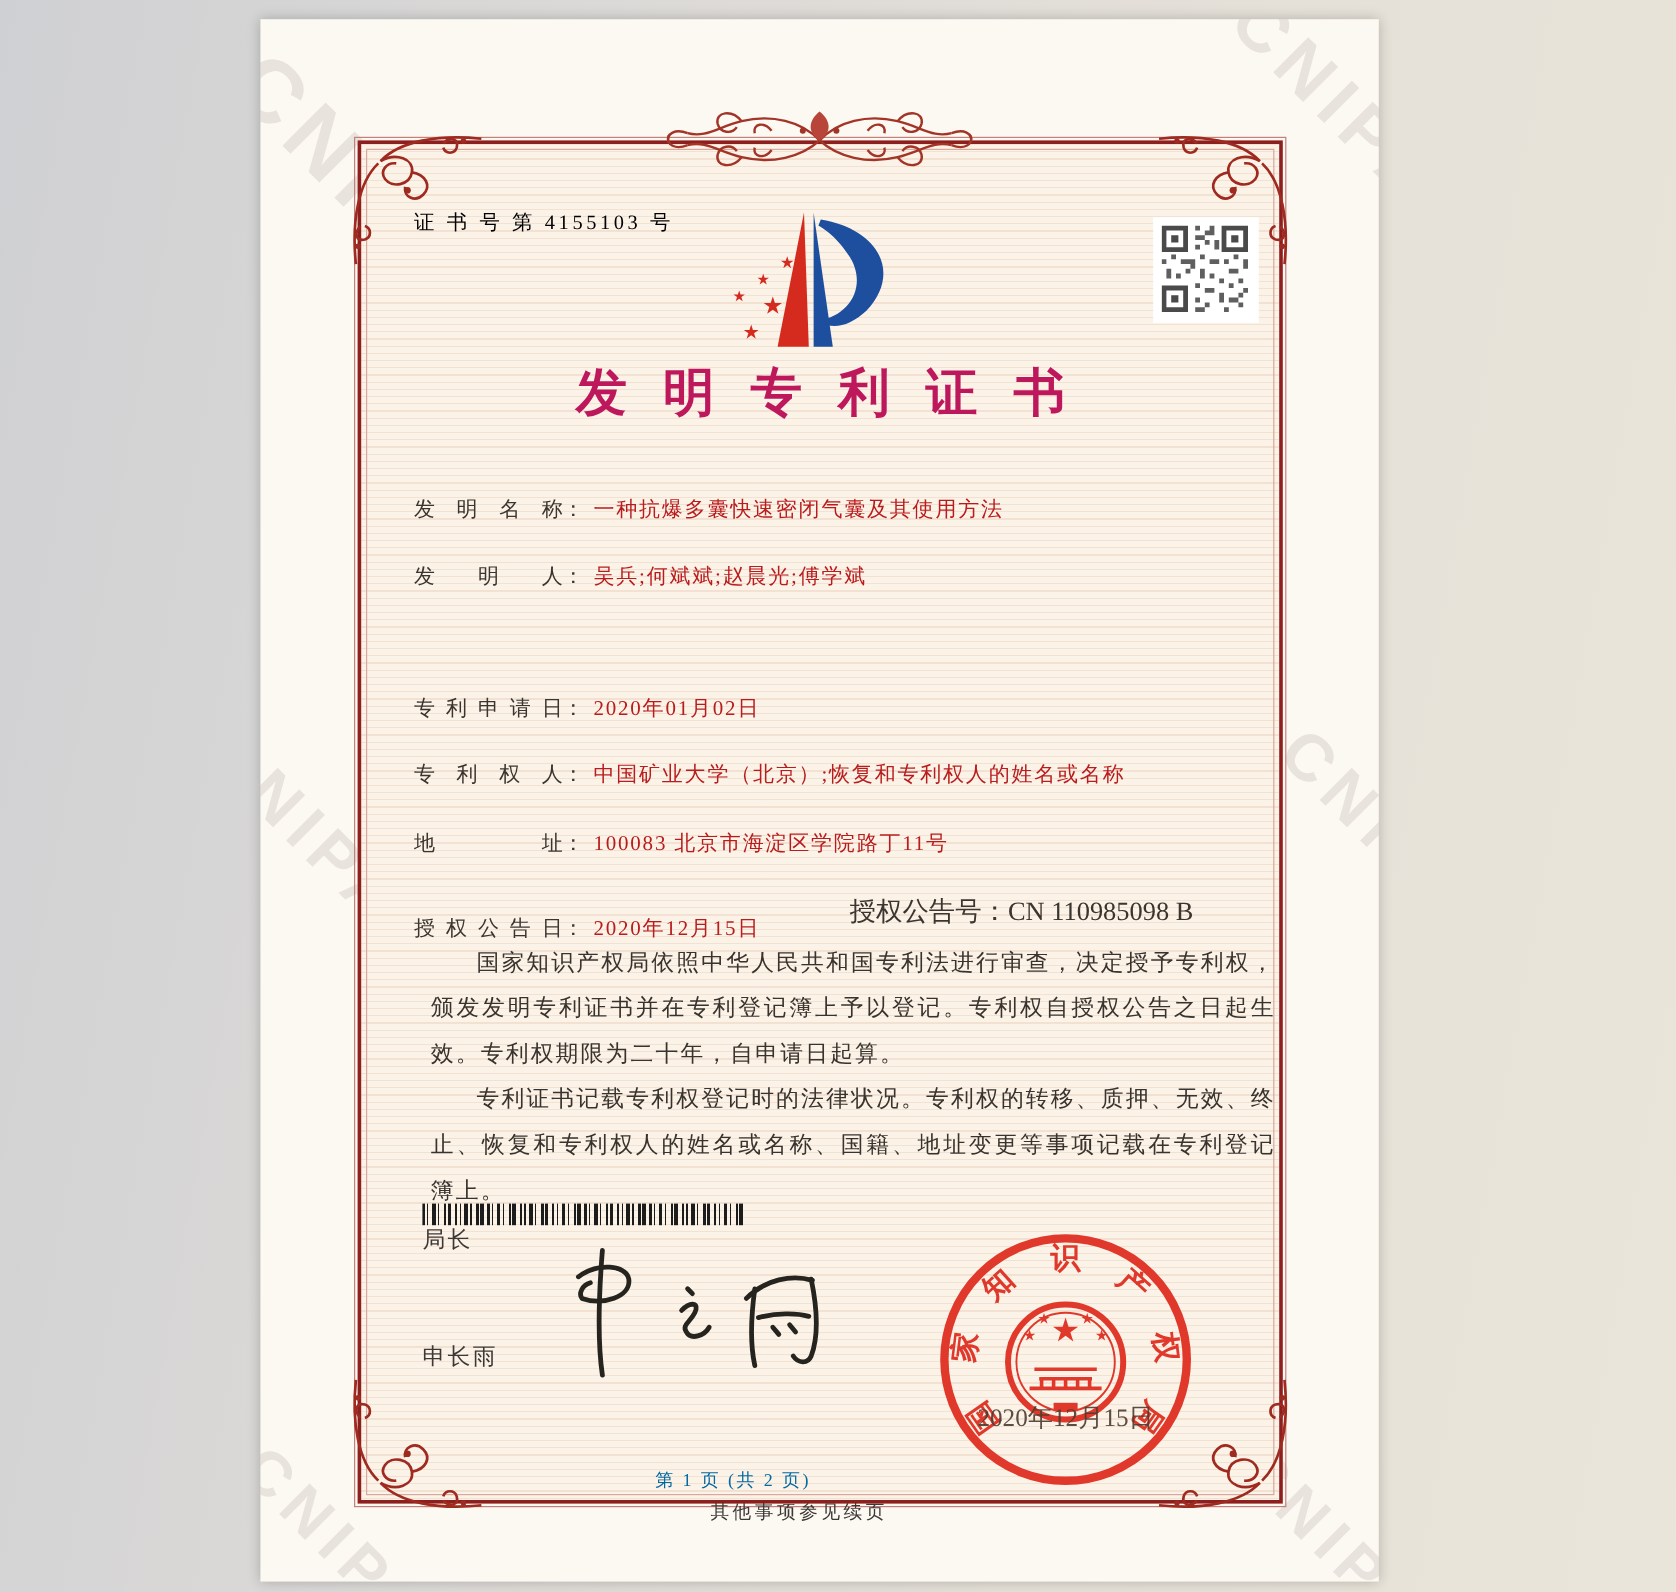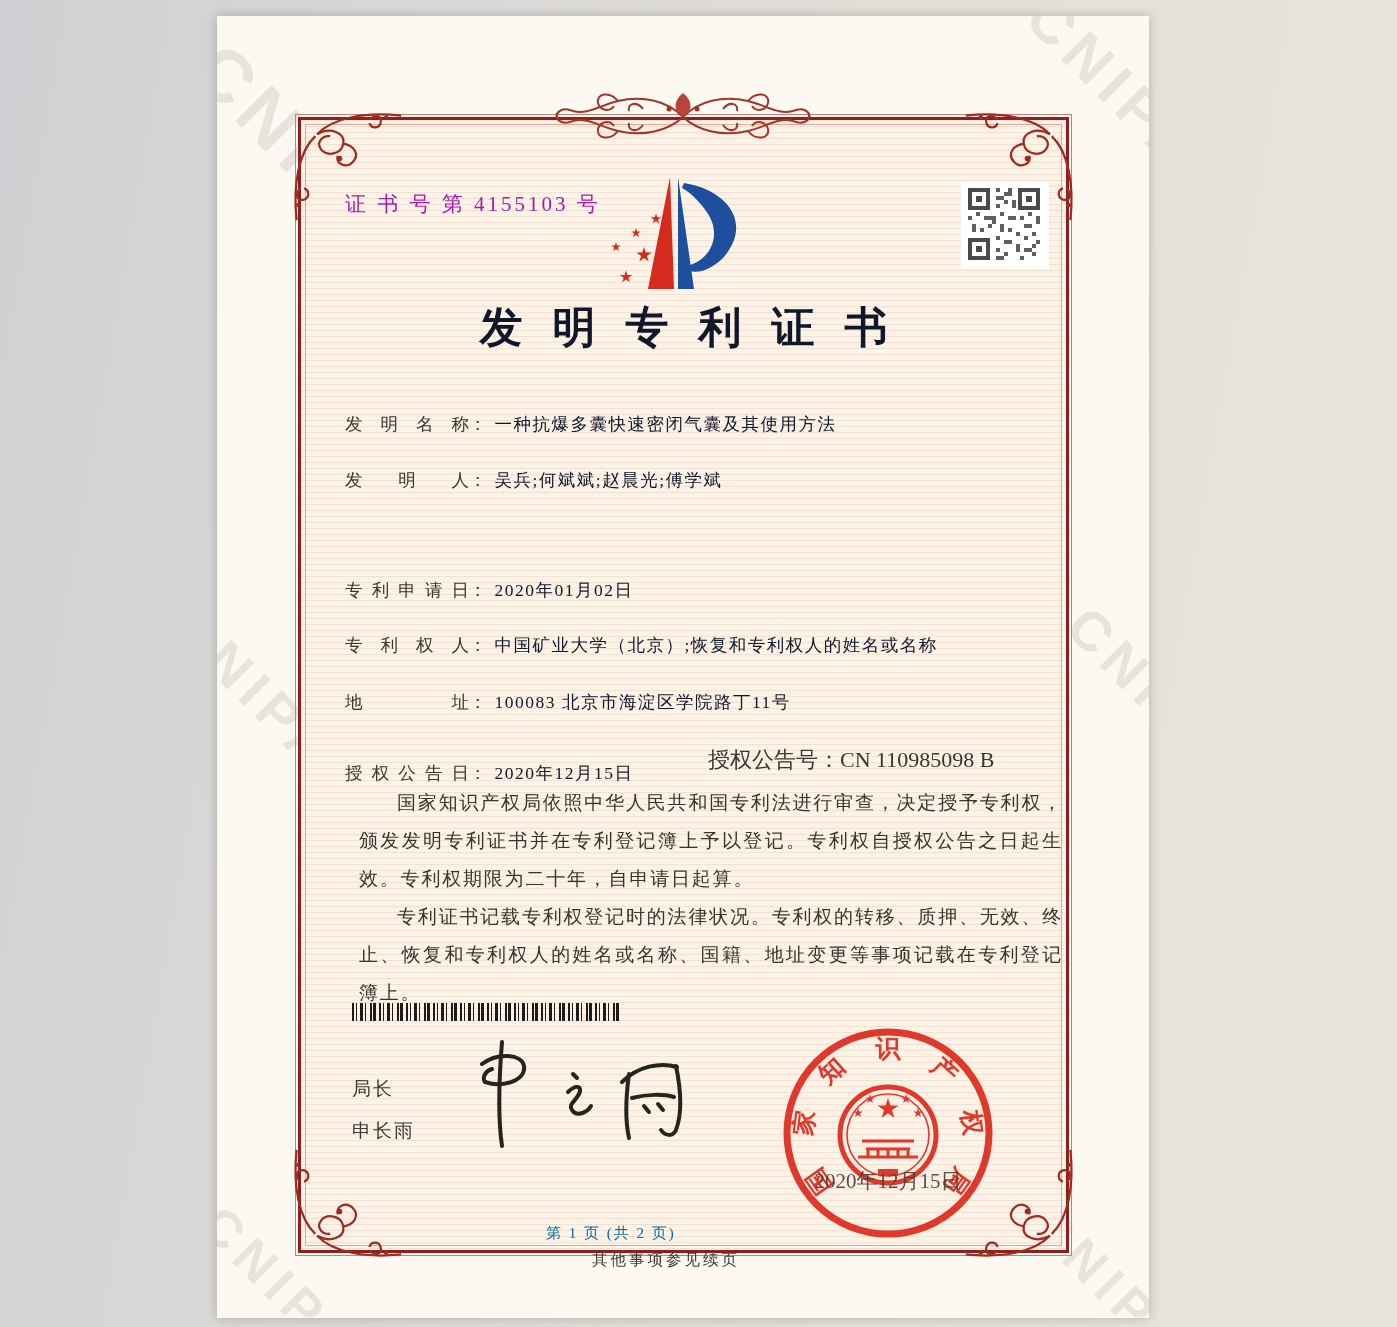--- a/index.html
+++ b/index.html
@@ -25,32 +25,32 @@
     background:
       repeating-linear-gradient(180deg,rgba(213,165,131,.22) 0 1px,rgba(0,0,0,0) 1px 6px),
       #fbf2e8;
     box-sizing:border-box;
   }
   .frame-inner{
     position:absolute;left:4px;top:4px;right:4px;bottom:4px;
     border:1px solid #d8a99e;pointer-events:none;
   }
   .ornament,.corner{position:absolute;z-index:3;}
-  .cert-no{position:absolute;left:128px;top:174px;z-index:4;font-size:21px;letter-spacing:3px;color:#a21caf;}
+  .cert-no{position:absolute;left:128px;top:158px;z-index:4;font-size:17px;letter-spacing:3px;color:#000000;}
   .logo{position:absolute;left:383px;top:155px;z-index:4;}
   .qrbox{position:absolute;left:744px;top:165px;width:88px;height:88px;background:#fff;z-index:4;
     display:flex;align-items:center;justify-content:center;}
   .doc-title{
     position:absolute;left:81px;top:283px;width:771px;text-align:center;z-index:4;
-    font-size:43px;font-weight:bold;letter-spacing:30px;text-indent:30px;color:#0f172a;
+    font-size:43px;font-weight:bold;letter-spacing:30px;text-indent:30px;color:#be185d;
   }
   .field{position:absolute;left:128px;z-index:4;font-size:17.5px;color:#3a352f;white-space:nowrap;}
   .field .lab{display:inline-block;width:124px;text-align:justify;text-align-last:justify;vertical-align:bottom;}
   .field .col{display:inline-block;margin-right:8px;}
-  .field .val{letter-spacing:1.5px;color:#0f172a;}
+  .field .val{letter-spacing:1.5px;color:#b91c1c;}
   .field2{position:absolute;left:491px;z-index:4;font-size:22px;color:#3a352f;white-space:nowrap;}
   .paras{position:absolute;left:128px;top:768px;width:704px;z-index:4;
     font-size:19px;line-height:38px;letter-spacing:1.8px;color:#38332d;text-align:justify;margin-left:14px;}
   .paras p{margin:0;text-indent:2em;}
   .barcode{position:absolute;left:135px;top:987px;width:268px;height:18px;z-index:4;
     background:repeating-linear-gradient(90deg,
       #1c1c1c 0 2px,transparent 2px 4px,#1c1c1c 4px 5px,transparent 5px 8px,
       #1c1c1c 8px 11px,transparent 11px 13px,#1c1c1c 13px 14px,transparent 14px 18px,
       #1c1c1c 18px 20px,transparent 20px 21px,#1c1c1c 21px 24px,transparent 24px 27px);}
   .sig-label{position:absolute;left:135px;z-index:4;font-family:"Liberation Sans","DejaVu Sans",sans-serif;
@@ -210,21 +210,21 @@
     <span class="lab" style="width:108px;">授权公告号</span><span class="col">：</span><span class="val">CN 110985098 B</span>
   </div>
 
   <div class="paras">
     <p>国家知识产权局依照中华人民共和国专利法进行审查，决定授予专利权，颁发发明专利证书并在专利登记簿上予以登记。专利权自授权公告之日起生效。专利权期限为二十年，自申请日起算。</p>
     <p>专利证书记载专利权登记时的法律状况。专利权的转移、质押、无效、终止、恢复和专利权人的姓名或名称、国籍、地址变更等事项记载在专利登记簿上。</p>
   </div>
 
   <div class="barcode"></div>
 
-  <div class="sig-label" style="top:1060px;text-align:center;">局长</div>
+  <div class="sig-label" style="top:1004px;text-align:center;">局长</div>
   <div class="sig-label" style="top:1102px;">申长雨</div>
 
   <svg class="signature" width="250" height="120" viewBox="0 0 250 120">
     <g stroke="#26241f" stroke-width="4" fill="none" stroke-linecap="round" stroke-linejoin="round">
       <path d="M30,8 C27,45 26,85 30,112"></path>
       <path d="M10,30 C26,18 50,20 52,32 C54,47 30,54 13,48 C10,44 13,37 20,35"></path>
       <path d="M101,40 l4,4"></path>
       <path d="M96,58 C104,50 111,52 107,60 C103,68 96,70 100,76 C104,83 115,79 119,72"></path>
       <path d="M150,48 C166,32 188,28 205,33"></path>
       <path d="M157,40 C154,62 153,86 157,104"></path>

